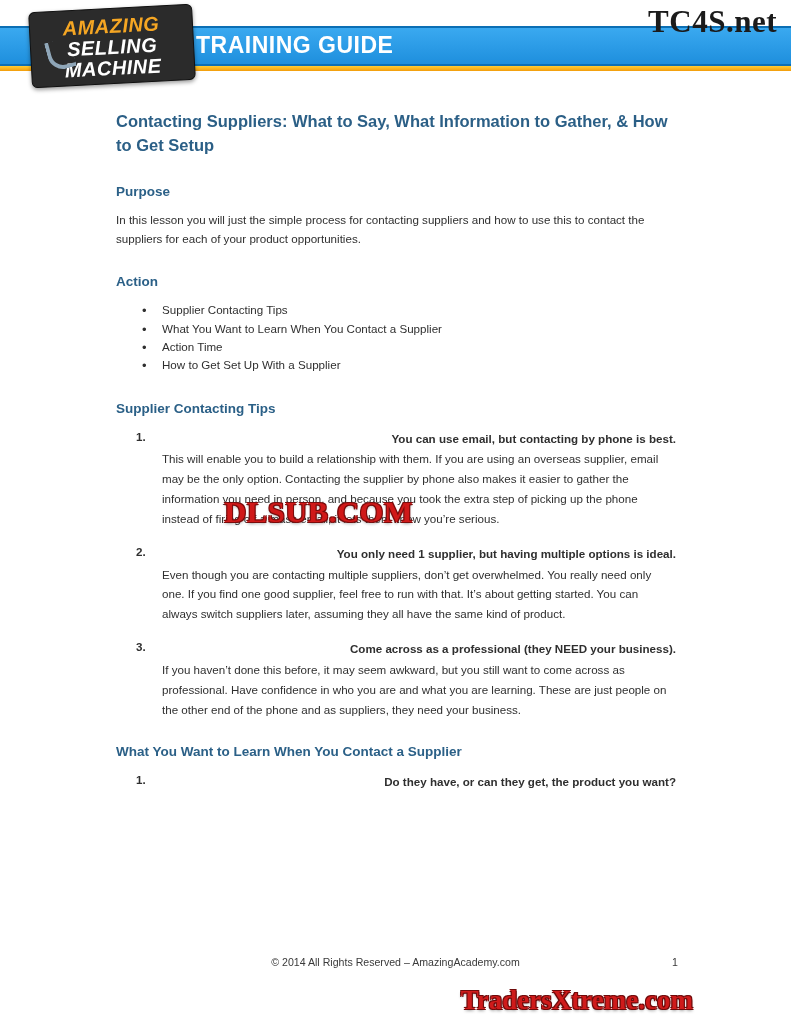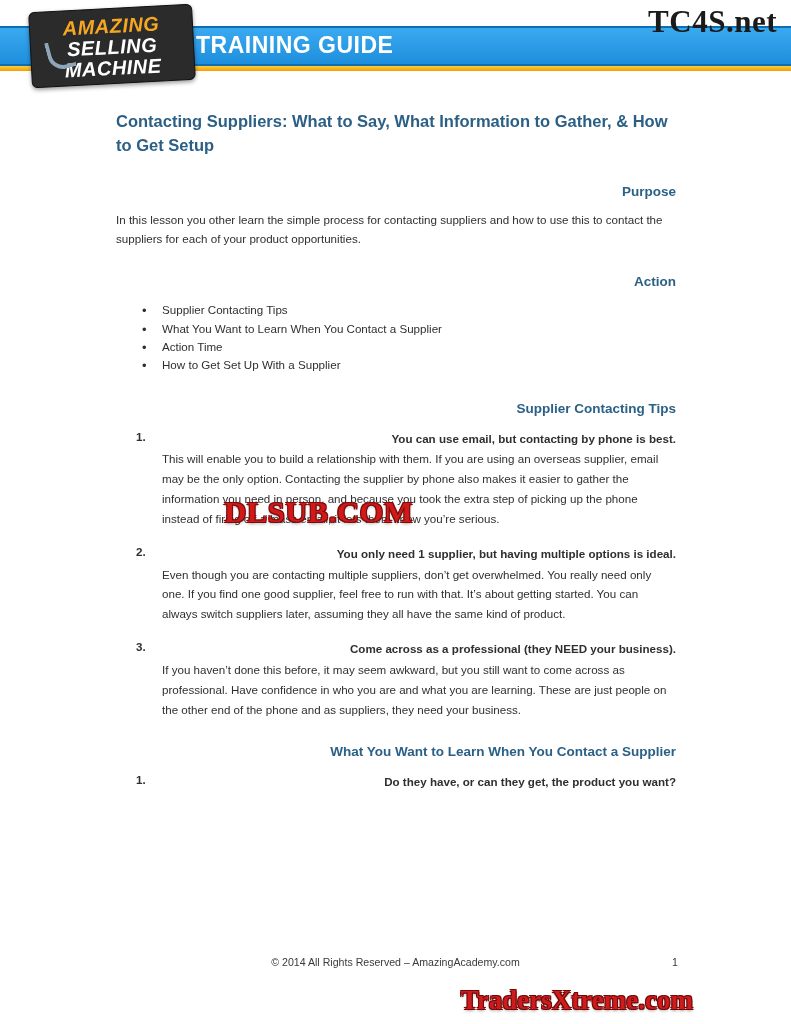--- a/index.html
+++ b/index.html
@@ -129,21 +129,20 @@
     font-weight: bold;
     color: #2b5f86;
     font-family: "Liberation Sans", sans-serif;
   }
   h2.sec {
     margin: 26px 0 0 0;
     font-size: 13.5px;
     font-weight: bold;
     color: #2b6087;
     font-family: "Liberation Sans", sans-serif;
-    text-align: right;
   }
   h2.sec.tight { margin-top: 24px; }
   p.body {
     margin: 12px 0 0 0;
     font-size: 11.6px;
     line-height: 1.62;
     color: #2f2f2f;
   }
 
   ul.agenda {
@@ -281,21 +280,21 @@
   <div class="header-title">TRAINING GUIDE</div>
   <div class="site-brand">TC4S.net</div>
 </div>
 
 <div class="page">
   <div class="content">
 
     <h1 class="doc-title">Contacting Suppliers: What to Say, What Information to Gather, &amp; How to Get Setup</h1>
 
     <h2 class="sec">Purpose</h2>
-    <p class="body">In this lesson you other learn the simple process for contacting suppliers and how to use this to contact the suppliers for each of your product opportunities.</p>
+    <p class="body">In this lesson you will just the simple process for contacting suppliers and how to use this to contact the suppliers for each of your product opportunities.</p>
 
     <h2 class="sec">Action</h2>
     <ul class="agenda">
       <li>Supplier Contacting Tips</li>
       <li>What You Want to Learn When You Contact a Supplier</li>
       <li>Action Time</li>
       <li>How to Get Set Up With a Supplier</li>
     </ul>
 
     <h2 class="sec">Supplier Contacting Tips</h2>

